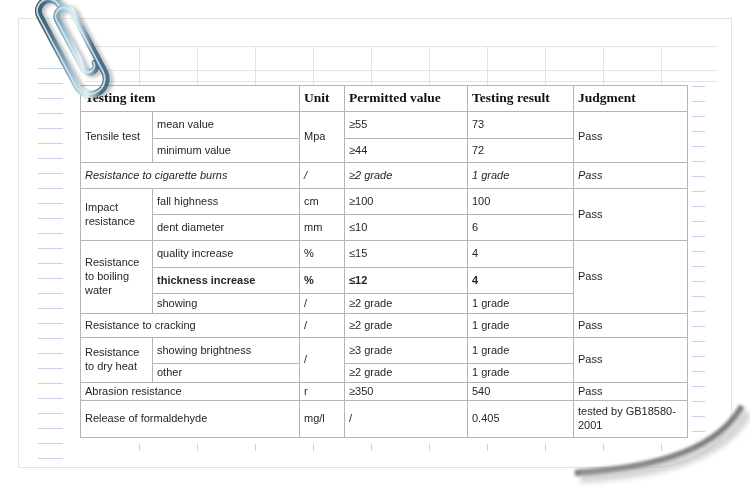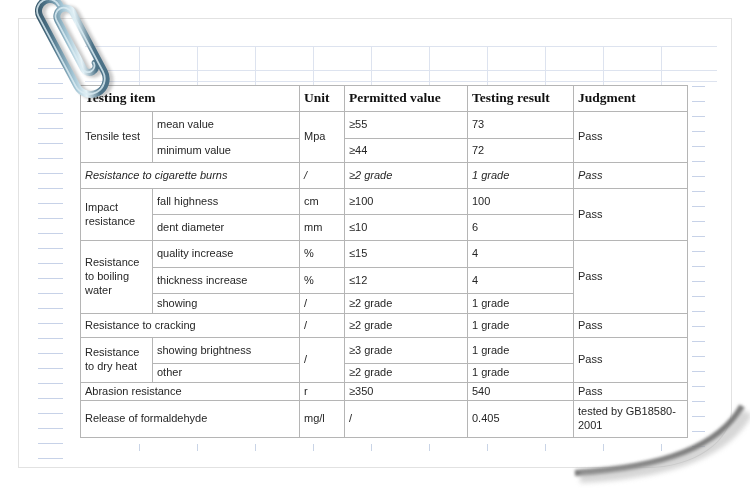--- a/index.html
+++ b/index.html
@@ -51,21 +51,21 @@
   }
   table.report td.hdr{
     font-family:"Liberation Serif", serif;
     font-weight:bold;font-size:13.5px;color:#111;
   }
   col.c0{width:72px;}  col.c1{width:147px;} col.c2{width:45px;}
   col.c3{width:123px;} col.c4{width:106px;} col.c5{width:114px;}
   tr:nth-child(1){height:26px;}  tr:nth-child(2){height:27px;}
   tr:nth-child(3){height:24px;padding-left:20px;}  tr:nth-child(4){height:26px;font-style:italic;}
   tr:nth-child(5){height:26px;}  tr:nth-child(6){height:26px;}
-  tr:nth-child(7){height:27px;}  tr:nth-child(8){height:26px;}
+  tr:nth-child(7){height:27px;}  tr:nth-child(8){height:26px;font-weight:bold;}
   tr:nth-child(9){height:20px;}  tr:nth-child(10){height:24px;}
   tr:nth-child(11){height:26px;} tr:nth-child(12){height:19px;}
   tr:nth-child(13){height:18px;} tr:nth-child(14){height:37px;margin-left:16px;}
   
   .fx{position:absolute;left:0;top:0;width:750px;height:494px;pointer-events:none;}
   .clip-svg{position:absolute;left:0;top:-4px;width:140px;height:125px;}
 </style>
 </head>
 <body>
 

